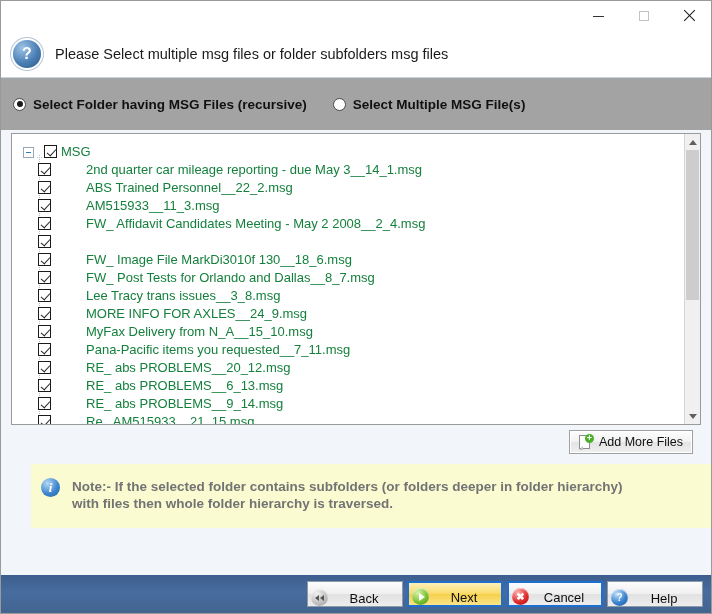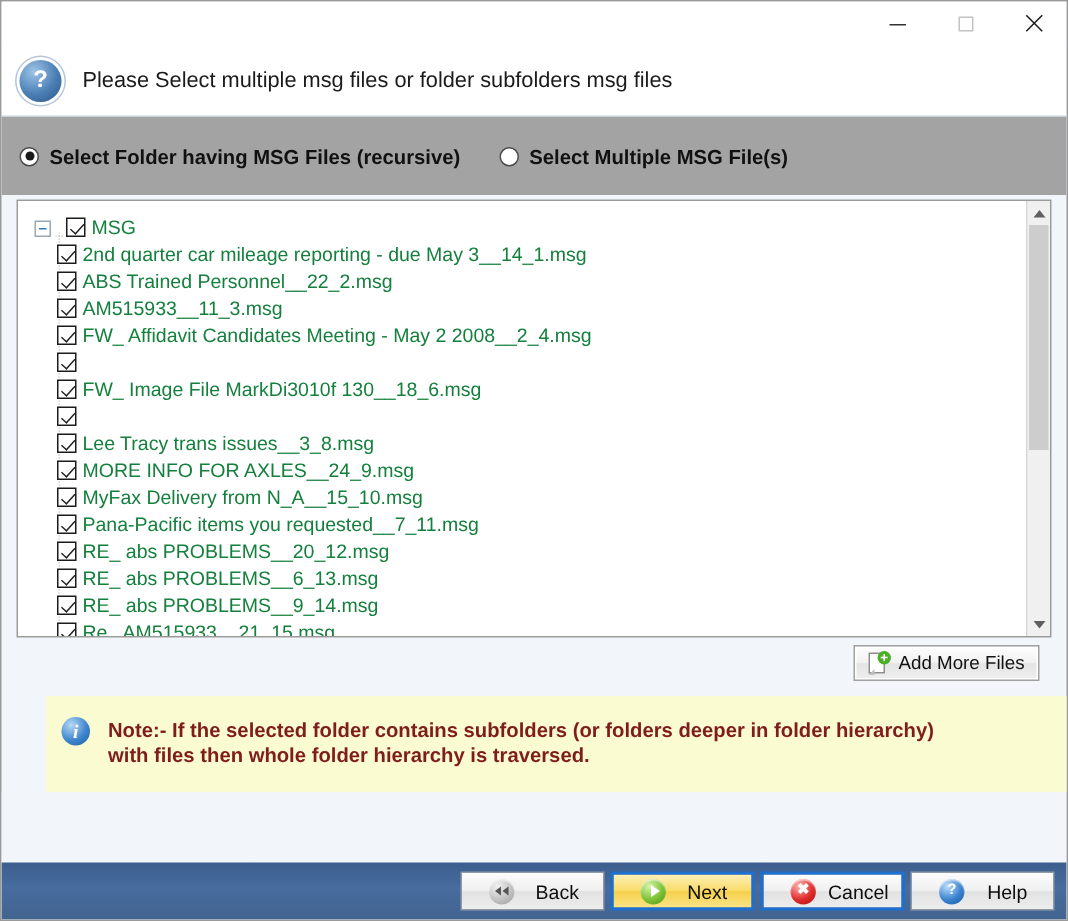--- a/index.html
+++ b/index.html
@@ -220,21 +220,21 @@
   .node {
     display: flex;
     align-items: flex-end;
     height: 18px;
     font-size: 13px;
     color: #15803d;
     white-space: nowrap;
     cursor: default;
   }
   .node.root { padding-left: 11px; }
-  .node.child { padding-left: 26px; position: relative; }
+  .node.child { padding-left: 26px; position: relative; gap: 31px; }
   
   .node.child::before {
     content: "";
     position: absolute;
     left: 27px;
     top: -3px;
     width: 1px;
     height: 21px;
     background-image: linear-gradient(to bottom, #b9b9b9 50%, transparent 50%);
     background-size: 1px 2px;
@@ -402,21 +402,21 @@
     font-size: 13px;
     font-weight: bold;
     font-style: italic;
     display: flex; align-items: center; justify-content: center;
     flex: 0 0 auto;
     line-height: 1;
     font-family: "Liberation Serif", serif;
   }
   .note-text {
     margin-left: 12px;
-    color: #7f1d1d;
+    color: #737373;
     font-size: 13.5px;
     font-weight: bold;
     line-height: 17px;
     white-space: nowrap;
   }
 
   .spacer { flex: 1 1 auto; background: #f2f6fb; }
 
   
   .footer {
@@ -427,26 +427,26 @@
     align-items: center;
     justify-content: flex-end;
     padding-right: 8px;
     gap: 4px;
     box-sizing: border-box;
   }
   .nav-btn {
     width: 96px;
     height: 26px;
     display: inline-flex;
-    align-items: center;
+    align-items: flex-end;
     cursor: default;
     box-sizing: border-box;
     border: 1px solid #8e9aa8;
     background: linear-gradient(to bottom, #fcfcfc 0%, #f0f0f0 48%, #e2e2e2 52%, #ededed 100%);
-    padding-left: 18px;
+    padding-left: 3px;
     gap: 8px;
     font-size: 13px;
     color: #0d0d0d;
   }
   .nav-btn.focused {
     border: 2px solid #1d6fd0;
   }
   .nav-btn.primary {
     background: linear-gradient(to bottom, #fdf0b8 0%, #f9dc6c 48%, #f5d04b 52%, #fbe489 100%);
     border: 2px solid #1d6fd0;
@@ -543,20 +543,21 @@
           </div>
           <div class="node child">
             <span class="cbox checked"></span>
           </div>
           <div class="node child">
             <span class="cbox checked"></span>
             <span class="node-label">FW_ Image File MarkDi3010f 130__18_6.msg</span>
           </div>
           <div class="node child">
             <span class="cbox checked"></span>
+            <span class="node-label">FW_ Post Tests for Orlando and Dallas__8_7.msg</span>
           </div>
           <div class="node child">
             <span class="cbox checked"></span>
             <span class="node-label">Lee Tracy trans issues__3_8.msg</span>
           </div>
           <div class="node child">
             <span class="cbox checked"></span>
             <span class="node-label">MORE INFO FOR AXLES__24_9.msg</span>
           </div>
           <div class="node child">

